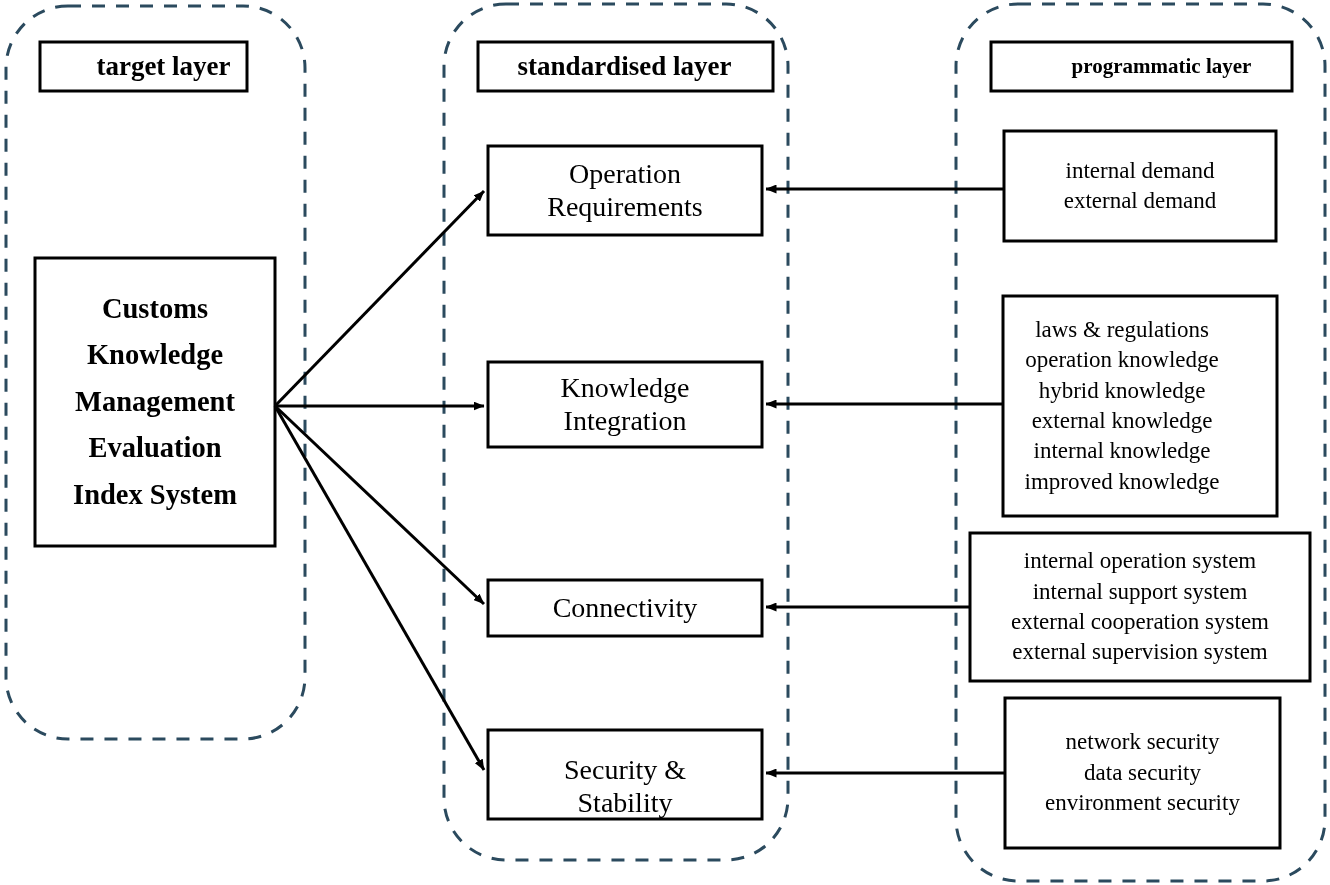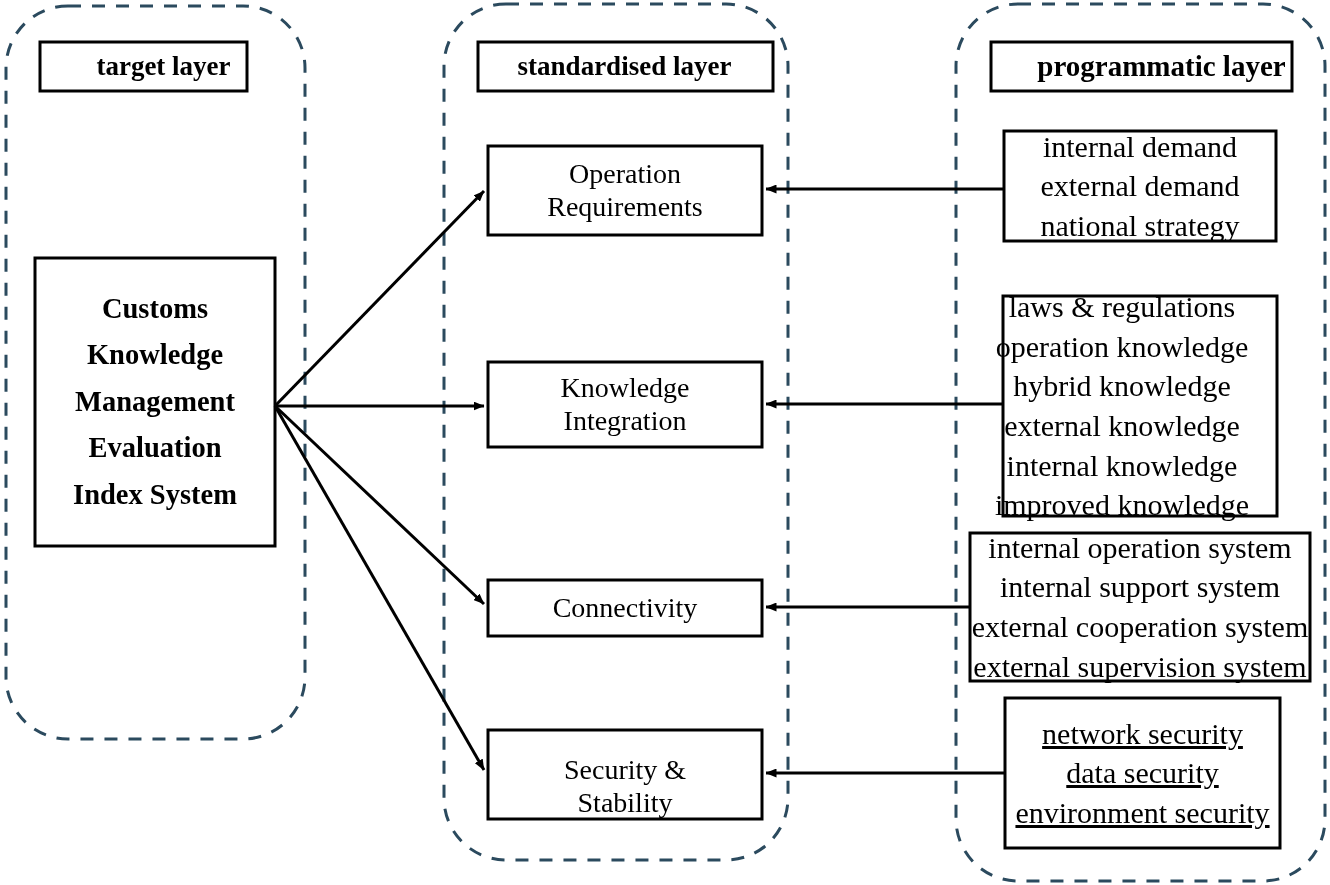--- a/index.html
+++ b/index.html
@@ -59,48 +59,48 @@
     display: flex;
     align-items: center;
     justify-content: center;
     text-align: center;
     font-weight: bold;
     color: #000000;
     padding-left: 20px;
   }
   .hdr-target   { left: 40px;  top: 42px; width: 207px; height: 49px; font-size: 27px; }
   .hdr-standard { left: 478px; top: 42px; width: 253px; height: 49px; font-size: 27px; }
-  .hdr-program  { left: 991px; top: 42px; width: 301px; height: 49px; font-size: 29px; }
+  .hdr-program  { left: 991px; top: 42px; width: 301px; height: 49px; font-size: 21px; }
 
   .lbl-main {
     left: 35px; top: 258px; width: 240px; height: 288px;
     font-size: 28.5px; font-weight: bold; line-height: 1.0; border-radius: 8px;
   }
   .lbl-main > span { display: block; padding: 9px 0; }
 
   .lbl-mid {
     font-size: 28px;
   }
   .lbl-mid > span { display: block; }
 
   .lbl-op    { left: 488px; top: 146px; width: 274px; height: 89px; text-align: center; }
   .lbl-ki    { left: 488px; top: 362px; width: 274px; height: 85px; }
   .lbl-conn  { left: 488px; top: 580px; width: 274px; height: 56px; }
   .lbl-sec   { left: 488px; top: 730px; width: 274px; height: 89px; justify-content: flex-end; }
 
   .lbl-prog {
-    font-size: 30px;
+    font-size: 23px;
     line-height: 1.32;
   }
   .lbl-prog > span { display: block; white-space: nowrap; }
 
   .lbl-p1 { left: 1004px; top: 131px; width: 272px; height: 110px; }
   .lbl-p2 { left: 1003px; top: 296px; width: 238px; height: 220px; }
   .lbl-p3 { left: 970px; top: 533px; width: 340px; height: 148px; }
-  .lbl-p4 { left: 1005px; top: 698px; width: 275px; height: 150px; text-decoration: underline; }
+  .lbl-p4 { left: 1005px; top: 698px; width: 275px; height: 150px; }
 </style>
 </head>
 <body>
 
 <div id="stage">
 
   <svg id="diagram-svg" viewBox="0 0 1330 885">
     <defs>
       <marker id="arrowhead" markerWidth="11" markerHeight="9" refX="10.5" refY="4.5" orient="auto" markerUnits="userSpaceOnUse">
         <path d="M0,0 L11,4.5 L0,9 z" fill="#000000"></path>
@@ -165,21 +165,20 @@
   </div>
 
   <div class="node-label lbl-mid lbl-sec">
     <span>Security &amp;</span>
     <span>Stability</span>
   </div>
 
   <div class="node-label lbl-prog lbl-p1">
     <span>internal demand</span>
     <span>external demand</span>
-    <span>national strategy</span>
   </div>
 
   <div class="node-label lbl-prog lbl-p2">
     <span>laws &amp; regulations</span>
     <span>operation knowledge</span>
     <span>hybrid knowledge</span>
     <span>external knowledge</span>
     <span>internal knowledge</span>
     <span>improved knowledge</span>
   </div>

